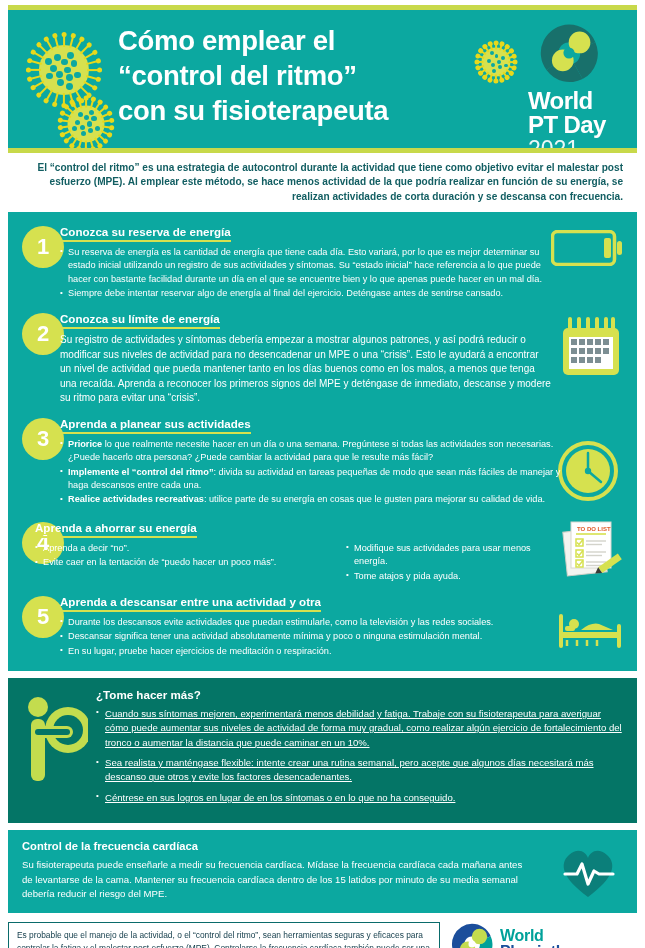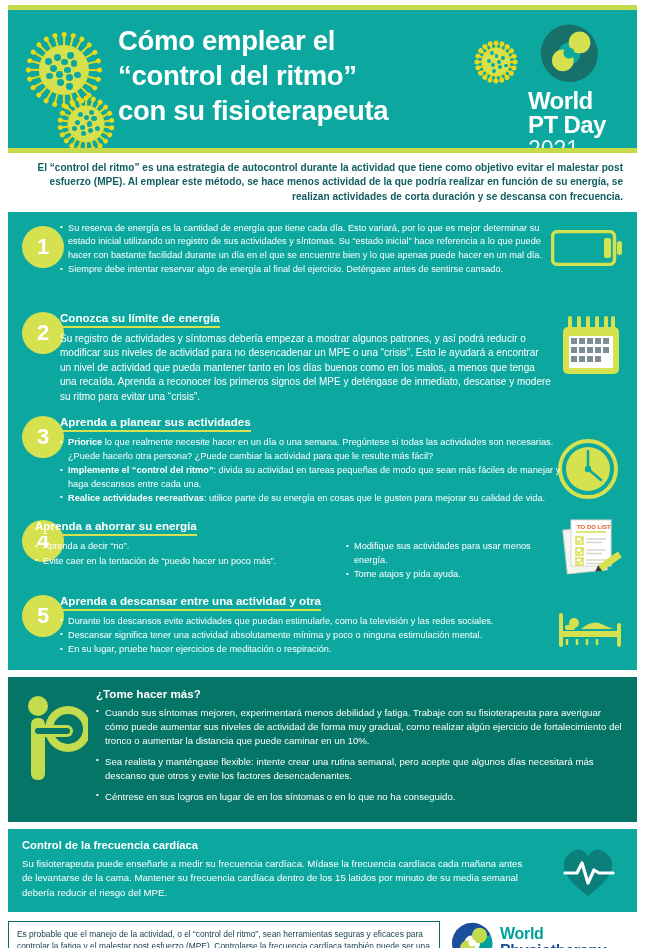--- a/index.html
+++ b/index.html
@@ -180,20 +180,21 @@
     color: #ffffff;
     font-weight: bold;
     font-size: 11.6px;
     margin-bottom: 6px;
   }
   .more .bullets li {
     font-size: 9.6px;
     line-height: 1.5;
     margin-bottom: 6px;
     padding-left: 9px;
+    text-decoration: underline;
   }
 
   
   .hr {
     position: relative;
     background: #0CA8A0;
     margin-top: 7px;
     padding: 10px 110px 12px 14px;
     min-height: 78px;
   }
@@ -392,20 +393,21 @@
     <div class="step" style="min-height:86px;">
       <div class="badge">1</div>
       <div class="step-icon" style="top:12px; right:14px;">
         <svg width="72" height="36" viewBox="0 0 72 36" aria-hidden="true">
           <rect x="1.5" y="1.5" width="62" height="33" rx="5" fill="none" stroke="#D6E14F" stroke-width="3.5"></rect>
           <rect x="53" y="8" width="7" height="20" rx="2" fill="#D6E14F"></rect>
           <rect x="66" y="11" width="5" height="14" rx="2.5" fill="#D6E14F"></rect>
         </svg>
       </div>
       <div class="step-body" style="margin-right:86px;">
+        <div class="step-head">Conozca su reserva de energía</div>
         <ul class="bullets">
           <li>Su reserva de energía es la cantidad de energía que tiene cada día. Esto variará, por lo que es mejor determinar su estado inicial utilizando un registro de sus actividades y síntomas. Su “estado inicial” hace referencia a lo que puede hacer con bastante facilidad durante un día en el que se encuentre bien y lo que apenas puede hacer en un mal día.</li>
           <li>Siempre debe intentar reservar algo de energía al final del ejercicio. Deténgase antes de sentirse cansado.</li>
         </ul>
       </div>
     </div>
 
     <div class="step" style="min-height:86px;">
       <div class="badge">2</div>
       <div class="step-icon" style="top:10px; right:14px;">

